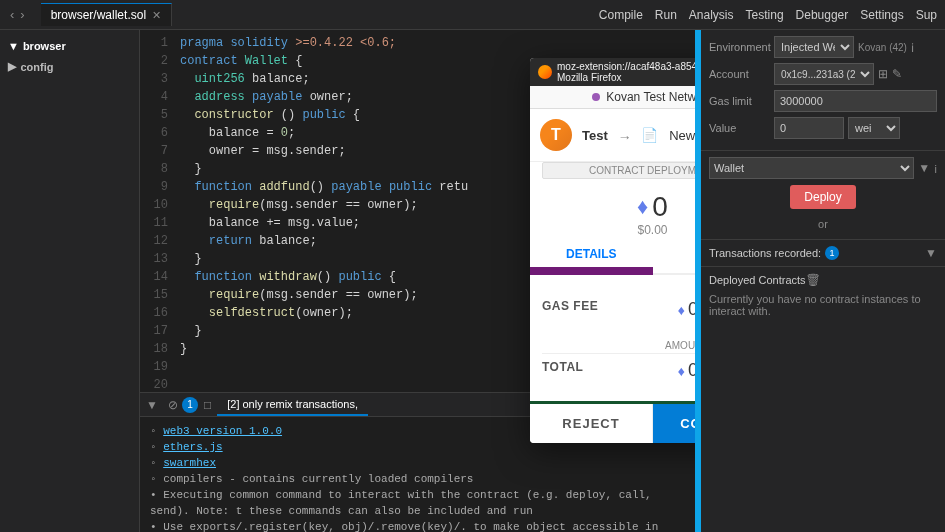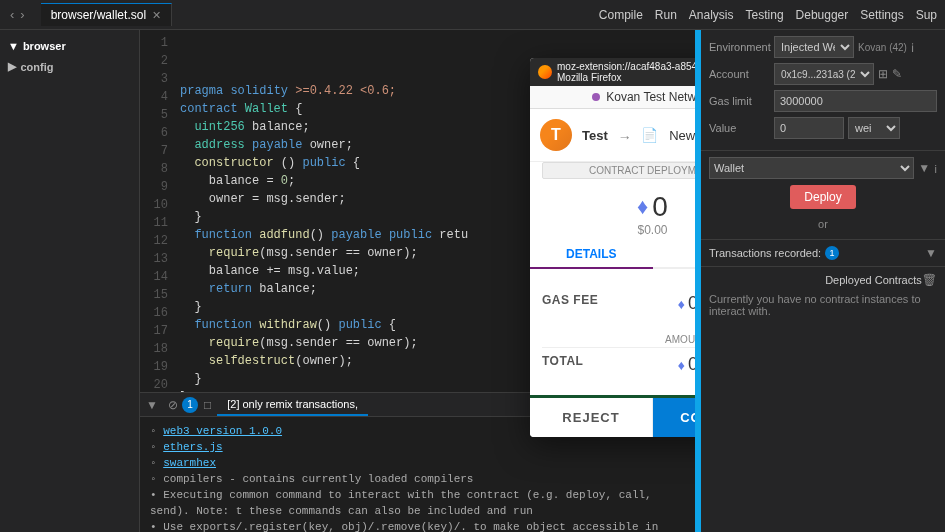--- a/index.html
+++ b/index.html
@@ -18,21 +18,21 @@
 
     
     .sidebar { width: 140px; background: #252526; border-right: 1px solid #3c3c3c; flex-shrink: 0; padding: 4px 0; }
     .sidebar-section { padding: 6px 8px 2px 8px; color: #bbb; font-size: 11px; font-weight: bold; display: flex; align-items: center; gap: 4px; cursor: pointer; }
     .sidebar-section.active { color: #fff; }
 
     
     .editor-area { flex: 1; display: flex; flex-direction: column; overflow: hidden; position: relative; background: #1e1e1e; }
     .editor-content { flex: 1; display: flex; overflow: hidden; }
     .line-numbers { width: 36px; padding: 4px 0; text-align: right; color: #555; font-family: 'Courier New', monospace; font-size: 12px; background: #1e1e1e; line-height: 18px; padding-right: 8px; flex-shrink: 0; user-select: none; }
-    .code-area { flex: 1; padding: 4px 0; font-family: 'Courier New', monospace; font-size: 12px; line-height: 18px; overflow: auto; color: #d4d4d4; margin-top: 48px; }
+    .code-area { flex: 1; padding: 4px 0; font-family: 'Courier New', monospace; font-size: 12px; line-height: 18px; overflow: auto; color: #d4d4d4; }
     .code-line { padding-left: 4px; white-space: pre; }
     .kw { color: #569cd6; }
     .str { color: #ce9178; }
     .fn { color: #dcdcaa; }
     .type { color: #4ec9b0; }
     .num { color: #b5cea8; }
 
     
     .terminal { height: 140px; background: #1e1e1e; border-top: 1px solid #3c3c3c; flex-shrink: 0; }
     .terminal-tabs { display: flex; background: #252526; height: 24px; align-items: center; border-bottom: 1px solid #3c3c3c; }
@@ -53,21 +53,21 @@
     .select-field { background: #3c3c3c; border: 1px solid #555; color: #ccc; padding: 2px 2px; font-size: 11px; height: 22px; }
     .btn-deploy { background: #e05c5c; color: #fff; border: none; padding: 5px 14px; font-size: 12px; cursor: pointer; border-radius: 3px; }
     .or-text { text-align: center; color: #888; font-size: 11px; padding: 3px 0; }
     .at-address-row { display: flex; align-items: center; gap: 4px; }
     .btn-at-address { background: #7b68ee; color: #fff; border: none; padding: 4px 8px; font-size: 11px; cursor: pointer; border-radius: 2px; }
     .transactions-section { padding: 6px 8px; border-bottom: 1px solid #3c3c3c; }
     .transactions-header { display: flex; justify-content: space-between; align-items: center; cursor: pointer; }
     .transactions-header .label { color: #ccc; font-size: 11px; }
     .badge-num { background: #007acc; color: #fff; border-radius: 50%; width: 14px; height: 14px; display: flex; align-items: center; justify-content: center; font-size: 9px; margin-left: 4px; }
     .deployed-section { padding: 6px 8px; }
-    .deployed-header { display: flex; justify-content: flex-end; align-items: center; }
+    .deployed-header { display: flex; justify-content: flex-start; align-items: center; }
     .deployed-label { color: #ccc; font-size: 11px; }
     .deployed-empty { color: #888; font-size: 11px; padding: 6px 0; }
     .wallet-select-row { display: flex; align-items: center; gap: 4px; margin-bottom: 4px; }
     .wallet-select { background: #3c3c3c; border: 1px solid #555; color: #ccc; font-size: 11px; height: 22px; flex: 1; }
     .info-icon { color: #888; cursor: pointer; font-size: 11px; }
 
     
     .modal-overlay { position: absolute; top: 0; left: 0; right: 0; bottom: 0; z-index: 100; pointer-events: none; }
     .modal-window { position: absolute; top: 28px; left: 390px; width: 245px; background: #fff; border-radius: 4px; box-shadow: 0 8px 32px rgba(0,0,0,0.5); pointer-events: all; overflow: hidden; color: #333; }
     .modal-titlebar { background: #2b2b2b; color: #eee; font-size: 11px; padding: 3px 8px; display: flex; align-items: center; justify-content: space-between; }
@@ -77,21 +77,21 @@
     .network-dot { width: 8px; height: 8px; background: #9b59b6; border-radius: 50%; }
     .modal-header { padding: 10px; display: flex; align-items: center; gap: 10px; border-bottom: 1px solid #eee; }
     .metamask-logo { width: 32px; height: 32px; border-radius: 50%; background: linear-gradient(135deg, #f6851b 40%, #e2761b 100%); display: flex; align-items: center; justify-content: center; flex-shrink: 0; }
     .contract-deployment-label { font-size: 10px; color: #888; background: #f0f0f0; border: 1px solid #ddd; padding: 2px 8px; border-radius: 2px; text-align: center; }
     .eth-amount-section { padding: 6px 12px 4px 12px; text-align: center; }
     .eth-amount { font-size: 28px; color: #333; display: flex; align-items: center; justify-content: center; gap: 4px; }
     .eth-symbol { color: #627eea; font-size: 22px; }
     .usd-amount { font-size: 12px; color: #888; text-align: center; }
     .modal-tabs { display: flex; border-bottom: 2px solid #eee; }
     .modal-tab { flex: 1; text-align: center; padding: 6px 0; font-size: 12px; cursor: pointer; color: #888; }
-    .modal-tab.active { color: #007bff; border-bottom: 2px solid #701a75; margin-bottom: -2px; font-weight: bold; }
+    .modal-tab.active { color: #007bff; border-bottom: 8px solid #701a75; margin-bottom: -2px; font-weight: bold; }
     .modal-body { padding: 8px 12px; }
     .gas-fee-row { display: flex; justify-content: space-between; align-items: flex-start; margin-bottom: 8px; }
     .gas-fee-label { font-size: 12px; color: #555; text-transform: uppercase; font-weight: 600; letter-spacing: 0.5px; }
     .gas-fee-value { text-align: right; }
     .gas-fee-eth { font-size: 18px; color: #333; display: flex; align-items: center; gap: 3px; }
     .gas-fee-usd { font-size: 11px; color: #888; }
     .edit-link { font-size: 11px; color: #007bff; cursor: pointer; text-align: right; margin-bottom: 4px; }
     .amount-gas-label { font-size: 10px; color: #888; text-align: right; margin-bottom: 2px; }
     .total-row { display: flex; justify-content: space-between; align-items: flex-start; border-top: 1px solid #eee; padding-top: 6px; }
     .total-label { font-size: 12px; color: #555; font-weight: 600; text-transform: uppercase; letter-spacing: 0.5px; }

